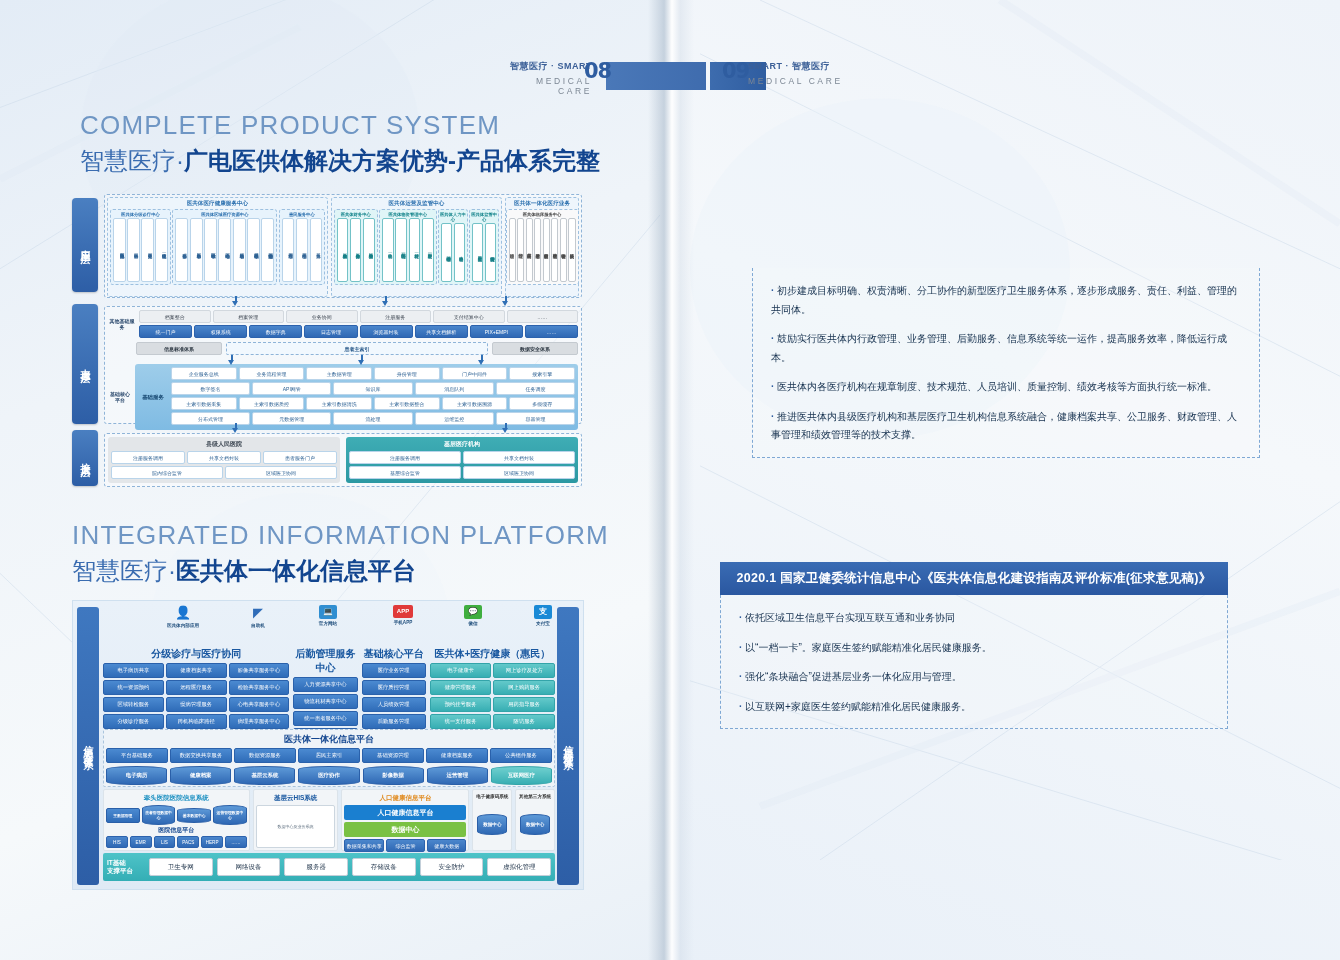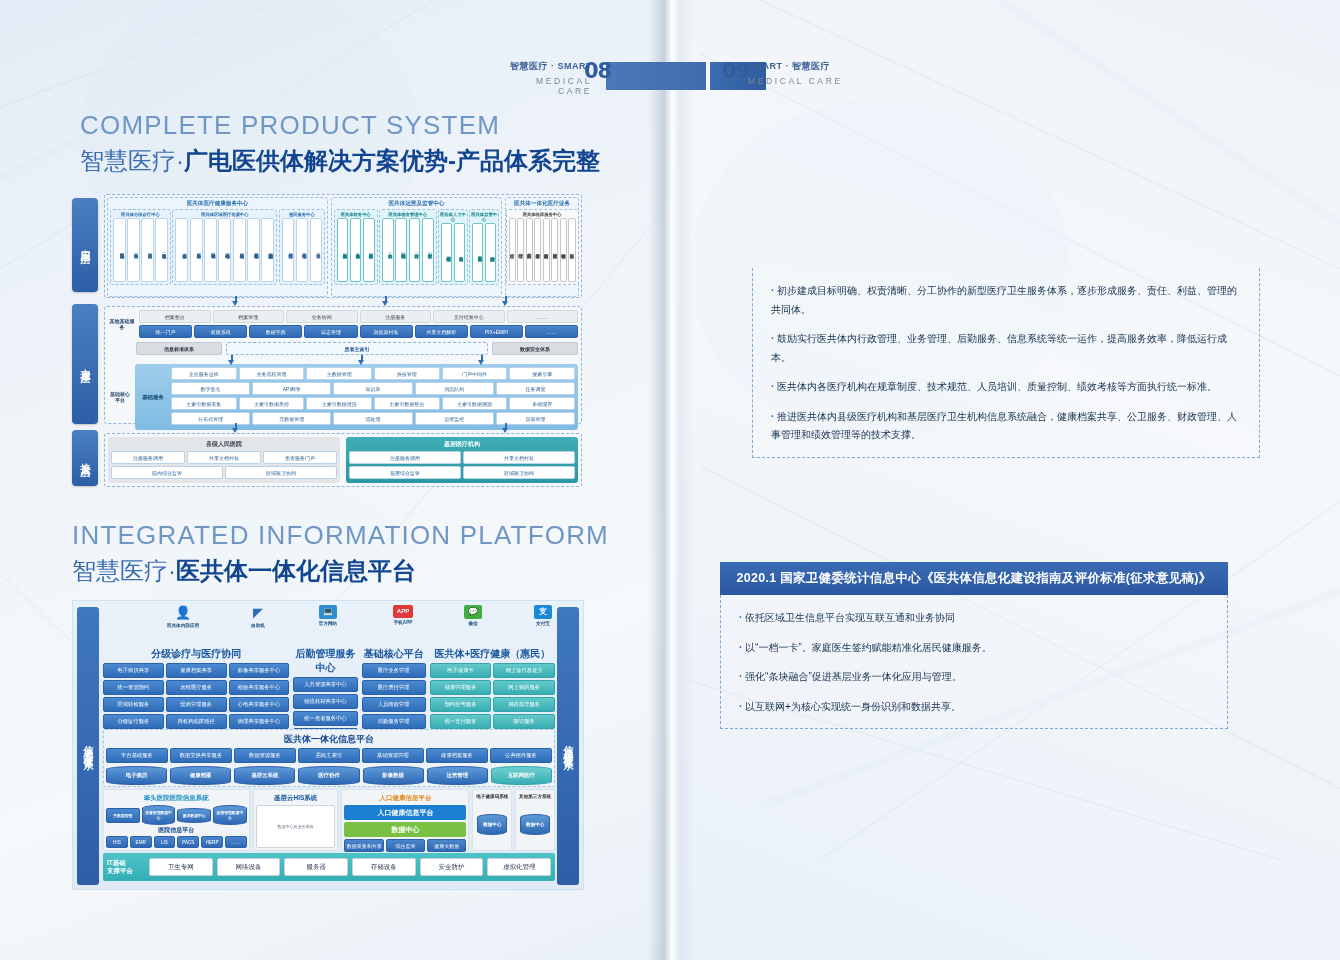--- a/index.html
+++ b/index.html
@@ -553,16 +553,16 @@
         <div class="policy-item">推进医共体内县级医疗机构和基层医疗卫生机构信息系统融合，健康档案共享、公卫服务、财政管理、人事管理和绩效管理等的技术支撑。</div>
       </div>
   </div>
 
   <div class="policy" style="left:720px; top:562px; width:508px;">
     <div class="policy-head">2020.1  国家卫健委统计信息中心《医共体信息化建设指南及评价标准(征求意见稿)》</div>
     <div class="policy-body" id="policy1">
         <div class="policy-item">依托区域卫生信息平台实现互联互通和业务协同</div>
         <div class="policy-item">以“一档一卡”。家庭医生签约赋能精准化居民健康服务。</div>
         <div class="policy-item">强化“条块融合”促进基层业务一体化应用与管理。</div>
-        <div class="policy-item">以互联网+为核心实现统一身份识别和数据共享。</div>
+        <div class="policy-item">以互联网+家庭医生签约赋能精准化居民健康服务。</div>
       </div>
   </div>
 </div>
 
 </body></html>

